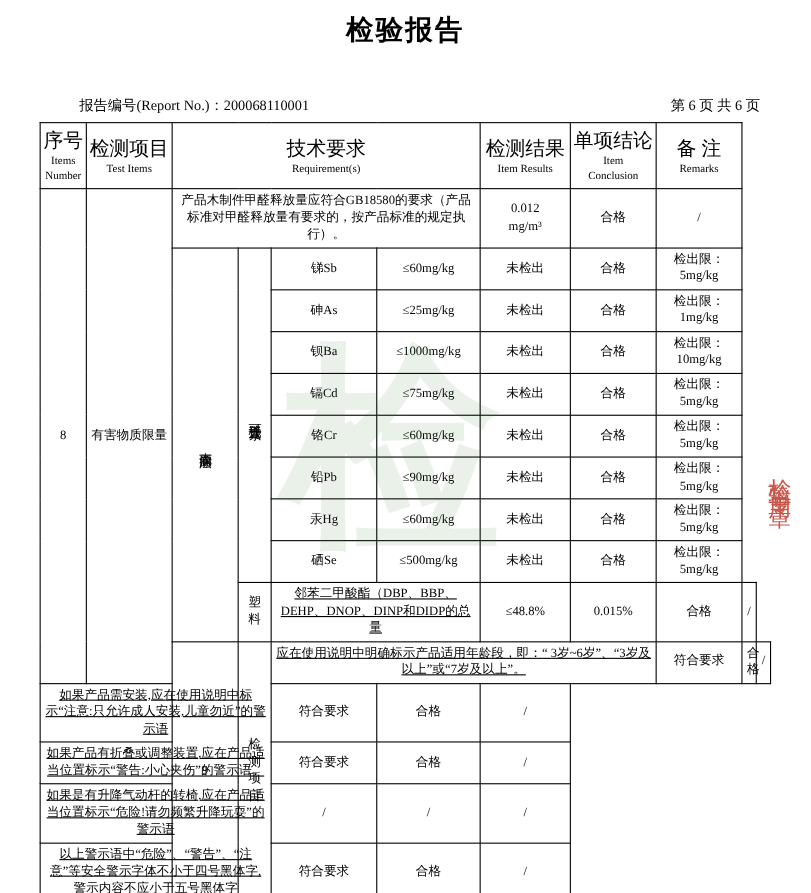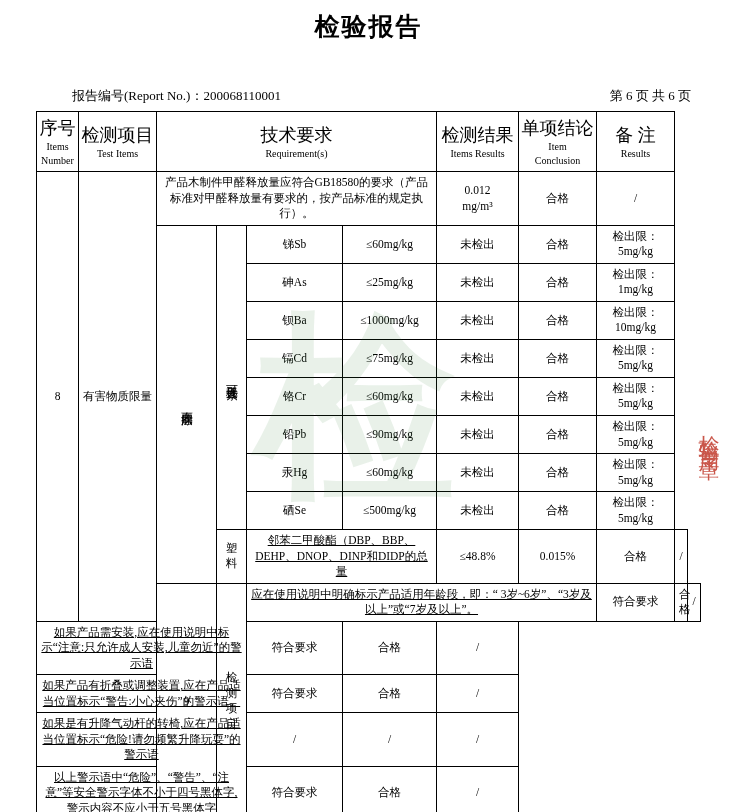--- a/index.html
+++ b/index.html
@@ -175,30 +175,30 @@
         <th rowspan="2">
           <span class="th-cn">检测项目</span>
           <span class="th-en">Test Items</span>
         </th>
         <th colspan="4" rowspan="2">
           <span class="th-cn">技术要求</span>
           <span class="th-en">Requirement(s)</span>
         </th>
         <th rowspan="2">
           <span class="th-cn">检测结果</span>
-          <span class="th-en">Items Results</span>
+          <span class="th-en">Item Results</span>
         </th>
         <th rowspan="2">
           <span class="th-cn">单项结论</span>
           <span class="th-en">Item</span>
           <span class="th-en">Conclusion</span>
         </th>
         <th rowspan="2">
           <span class="th-cn">备  注</span>
-          <span class="th-en">Results</span>
+          <span class="th-en">Remarks</span>
         </th>
       </tr>
       <tr></tr>
     </thead>
     <tbody>
 
       <tr>
         <td rowspan="11">8</td>
         <td rowspan="11">有害物质限量</td>
         <td colspan="4" class="cell-left">产品木制件甲醛释放量应符合GB18580的要求（产品标准对甲醛释放量有要求的，按产品标准的规定执行）。</td>

